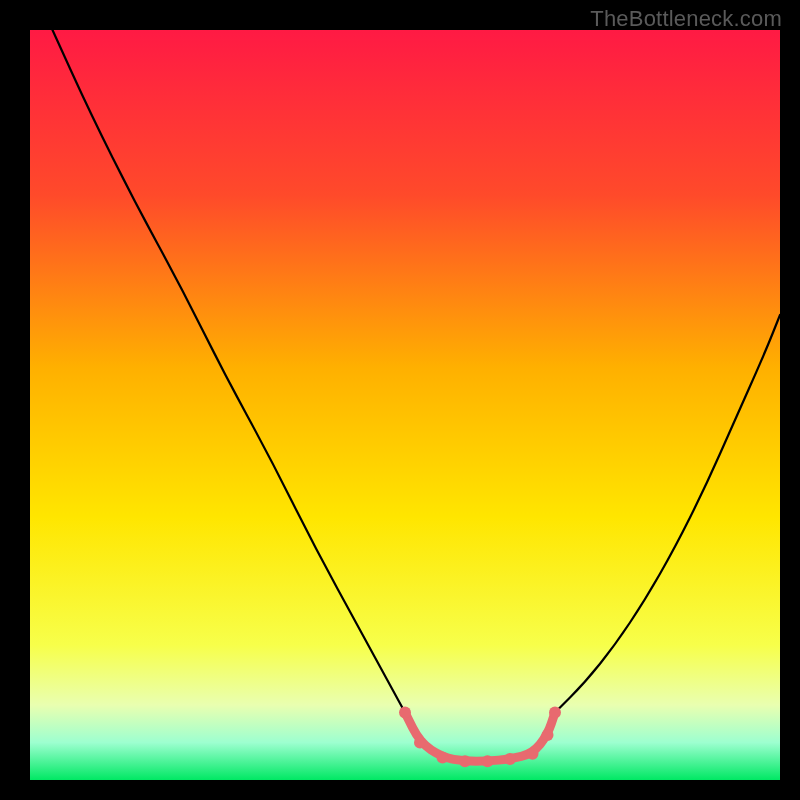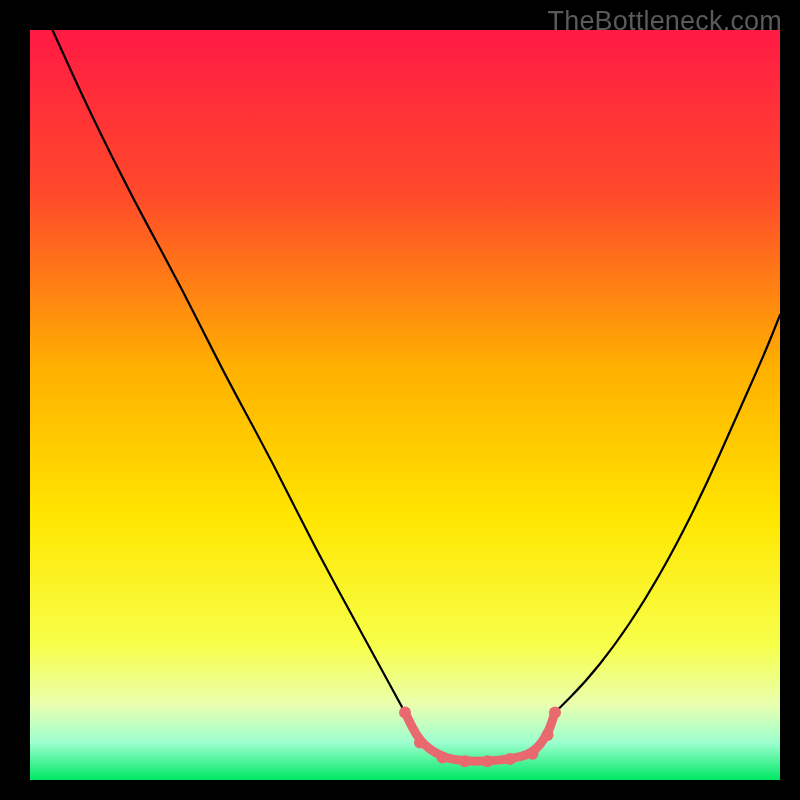--- a/index.html
+++ b/index.html
@@ -7,21 +7,21 @@
     width: 800px;
     height: 800px;
     background: #000;
     position: relative;
     font-family: Arial, sans-serif;
   }
   .watermark {
     position: absolute;
     top: 6px;
     right: 18px;
-    font-size: 27px;
+    font-size: 22px;
     color: #5a5a5a;
     font-weight: normal;
     letter-spacing: 0.2px;
     z-index: 10;
   }
   .plot-area {
     position: absolute;
     left: 30px;
     top: 30px;
     width: 750px;

